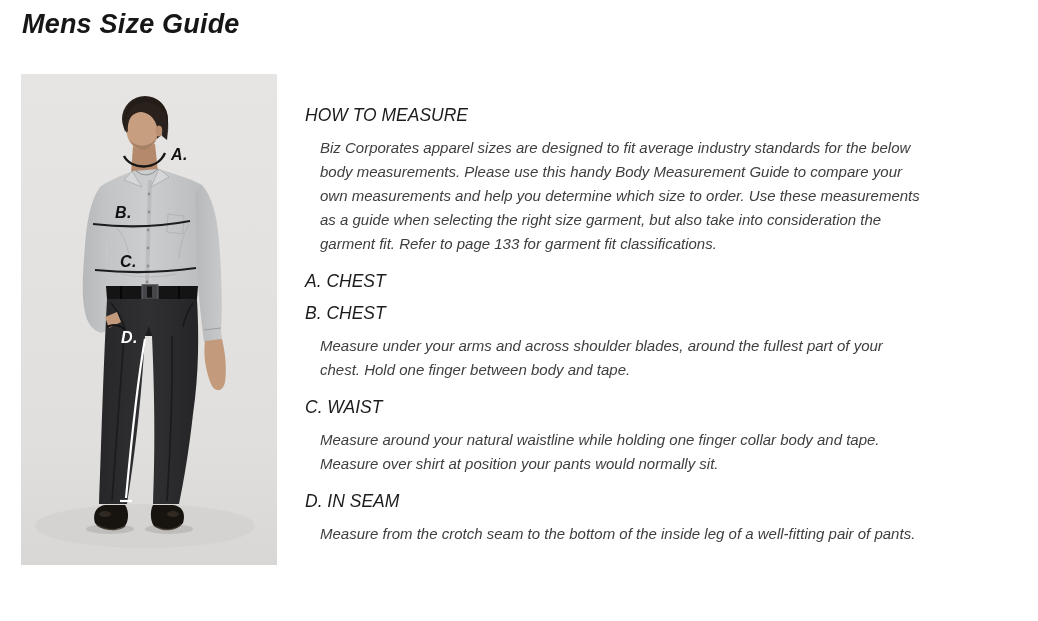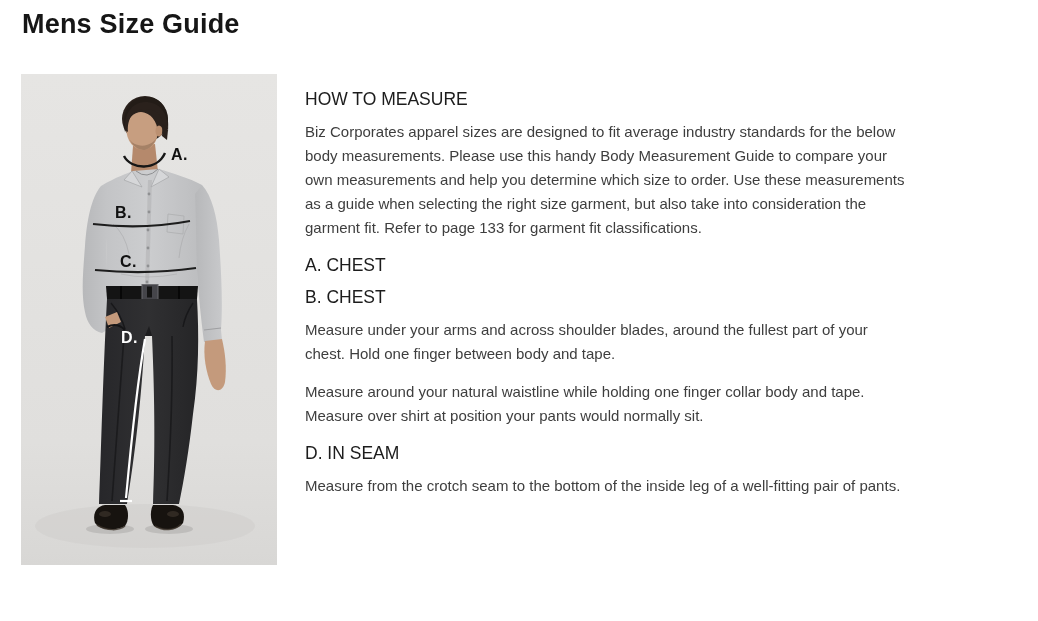--- a/index.html
+++ b/index.html
@@ -3,21 +3,21 @@
 <meta charset="utf-8">
 <style>
   * { box-sizing: border-box; margin: 0; padding: 0; }
   html, body {
     width: 1038px; height: 621px;
     background: #ffffff;
     font-family: "Liberation Sans", sans-serif;
     overflow: hidden;
     position: relative;
   }
-  .page { position: relative; width: 1038px; height: 547px; }
+  .page { position: relative; width: 1038px; height: 547px; font-style: italic; }
 
   .page-title {
     position: absolute;
     left: 22px; top: 6px;
     font-size: 27px;
     line-height: 36px;
     font-weight: 700;
     color: #161616;
     letter-spacing: 0.2px;
   }
@@ -25,36 +25,36 @@
   .photo-wrap {
     position: absolute;
     left: 21px; top: 74px;
     width: 256px; height: 491px;
     overflow: hidden;
   }
   .photo-wrap svg { display: block; }
 
   .content-col {
     position: absolute;
-    left: 305px; top: 88px;
+    left: 305px; top: 104px;
     width: 648px;
   }
   .section-heading {
     font-size: 17.5px;
     line-height: 22px;
     font-weight: 400;
     color: #1c1c1c;
     margin: 0 0 10px 0;
   }
   .section-body {
     font-size: 15px;
     line-height: 24px;
     font-weight: 400;
     color: #3e3e3e;
-    margin: 0 0 14px 0;
+    margin: 0 0 14px 15px;
     white-space: pre-line;
   }
   .measure-label {
     font-family: "Liberation Sans", sans-serif;
     font-size: 16px;
     font-weight: 700;
     letter-spacing: 0.5px;
   }
 </style>
 </head>
@@ -189,20 +189,21 @@
 own measurements and help you determine which size to order. Use these measurements
 as a guide when selecting the right size garment, but also take into consideration the
 garment fit. Refer to page 133 for garment fit classifications.</p>
 
     <h2 class="section-heading">A. CHEST</h2>
 
     <h2 class="section-heading">B. CHEST</h2>
     <p class="section-body">Measure under your arms and across shoulder blades, around the fullest part of your
 chest. Hold one finger between body and tape.</p>
 
+    <h2 class="section-heading">C. WAIST</h2>
     <p class="section-body">Measure around your natural waistline while holding one finger collar body and tape.
 Measure over shirt at position your pants would normally sit.</p>
 
     <h2 class="section-heading">D. IN SEAM</h2>
     <p class="section-body">Measure from the crotch seam to the bottom of the inside leg of a well-fitting pair of pants.</p>
   </div>
 
 </div>
 
 </body></html>

